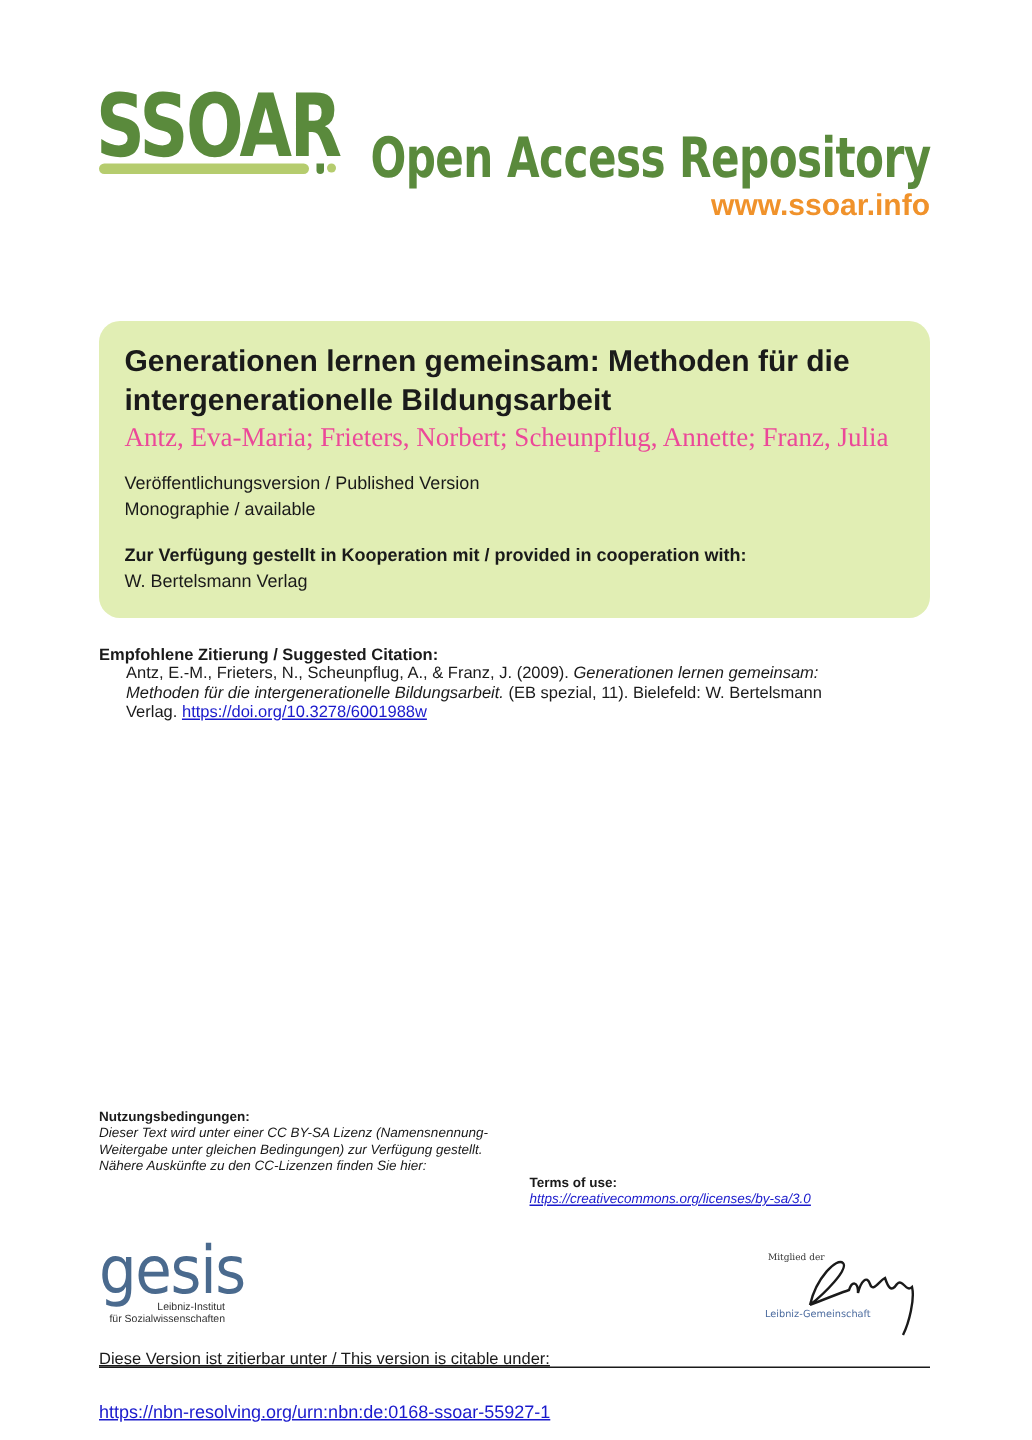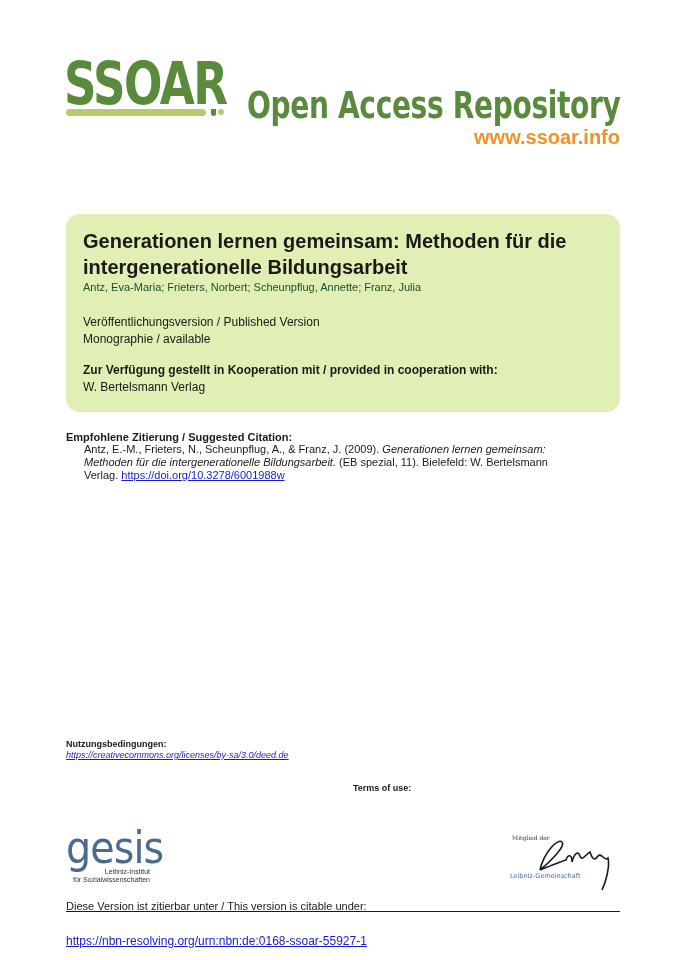--- a/index.html
+++ b/index.html
@@ -6,21 +6,21 @@
     body { width:688px; height:960px; position:relative; overflow:hidden; font-family:"Liberation Sans", sans-serif; color:#1a1a1a; }
     .abs { position:absolute; }
     .logo-text { left:64px; top:52px; font-family:"DejaVu Sans", sans-serif; font-weight:bold; font-size:58px; line-height:64px; color:#5a8a3c; letter-spacing:-2px; transform:scaleX(0.78); transform-origin:left top; }
     .logo-bar { left:66px; top:109px; width:140px; height:7px; background:#b5cc6e; border-radius:4px; }
     .logo-dot1 { left:211px; top:109px; width:5px; height:7px; background:#5a8a3c; border-radius:0 0 3px 3px; }
     .logo-dot2 { left:218px; top:109px; width:6px; height:6px; background:#b5cc6e; border-radius:50%; }
     .repo-title { right:68px; top:84px; font-family:"DejaVu Sans", sans-serif; font-weight:bold; font-size:37px; color:#5a8a3c; transform:scaleX(0.76); transform-origin:right top; white-space:nowrap; letter-spacing:-0.5px; }
     .repo-url { right:68px; top:126px; font-weight:bold; font-size:20px; color:#f0922b; }
     .box { left:66px; top:214px; width:554px; height:198px; background:#e1eeb4; border-radius:14px; }
     .title { left:83px; top:228px; width:530px; font-weight:bold; font-size:20px; line-height:26px; color:#1a1a1a; }
-    .authors { left:83px; top:281px; font-size:11px; color:#14532d; }
+    .authors { left:83px; top:281px; font-size:18px; color:#ec4899;font-family:Liberation Serif, serif; }
     .meta1 { left:83px; top:315px; font-size:12px; color:#1a1a1a; }
     .meta2 { left:83px; top:332px; font-size:12px; color:#1a1a1a; }
     .coop-label { left:83px; top:363px; font-size:12px; font-weight:bold; color:#1a1a1a;text-align:right; }
     .coop-value { left:83px; top:380px; font-size:12px; color:#1a1a1a; }
     .cite-label { left:66px; top:431px; font-size:11px; font-weight:bold; }
     .cite-text { left:66px; top:443px; width:500px; font-size:11px; line-height:13px;margin-left:18px; }
     .cite-text a, .link { color:#1a1acc; text-decoration:underline; }
     .terms { font-size:9px; line-height:11px; }
     .terms-de { left:66px; top:739px; width:275px; }
     .terms-en { left:353px; top:739px; width:267px; text-align:justify;margin-top:44px; }
@@ -51,25 +51,26 @@
 <div class="abs meta1">Veröffentlichungsversion / Published Version</div>
 <div class="abs meta2">Monographie / available</div>
 <div class="abs coop-label">Zur Verfügung gestellt in Kooperation mit / provided in cooperation with:</div>
 <div class="abs coop-value">W. Bertelsmann Verlag</div>
 
 <div class="abs cite-label">Empfohlene Zitierung / Suggested Citation:</div>
 <div class="abs cite-text"><span>Antz, E.-M., Frieters, N., Scheunpflug, A., &amp; Franz, J. (2009). </span><i>Generationen lernen gemeinsam: Methoden für die intergenerationelle Bildungsarbeit.</i><span> (EB spezial, 11). Bielefeld: W. Bertelsmann Verlag. </span><a>https://doi.org/10.3278/6001988w</a></div>
 
 <div class="abs terms terms-de">
   <div class="hd">Nutzungsbedingungen:</div>
-  <div class="bd"><a class="link">https://creativecommons.org/licenses/by-sa/3.0/deed.de</a></div>
+  <div class="bd">Dieser Text wird unter einer CC BY-SA Lizenz (Namensnennung-Weitergabe unter gleichen Bedingungen) zur Verfügung gestellt. Nähere Auskünfte zu den CC-Lizenzen finden Sie hier:</div>
 </div>
 
 <div class="abs terms terms-en">
   <div class="hd">Terms of use:</div>
+  <div class="bd"><a class="link">https://creativecommons.org/licenses/by-sa/3.0</a></div>
 </div>
 
 <div class="abs gesis">
   <div class="gesis-word">gesis</div>
   <div class="gesis-sub">Leibniz-Institut</div>
   <div class="gesis-sub">für Sozialwissenschaften</div>
 </div>
 
 <div class="abs leibniz">
   <svg width="115" height="62" viewBox="0 0 115 62">

